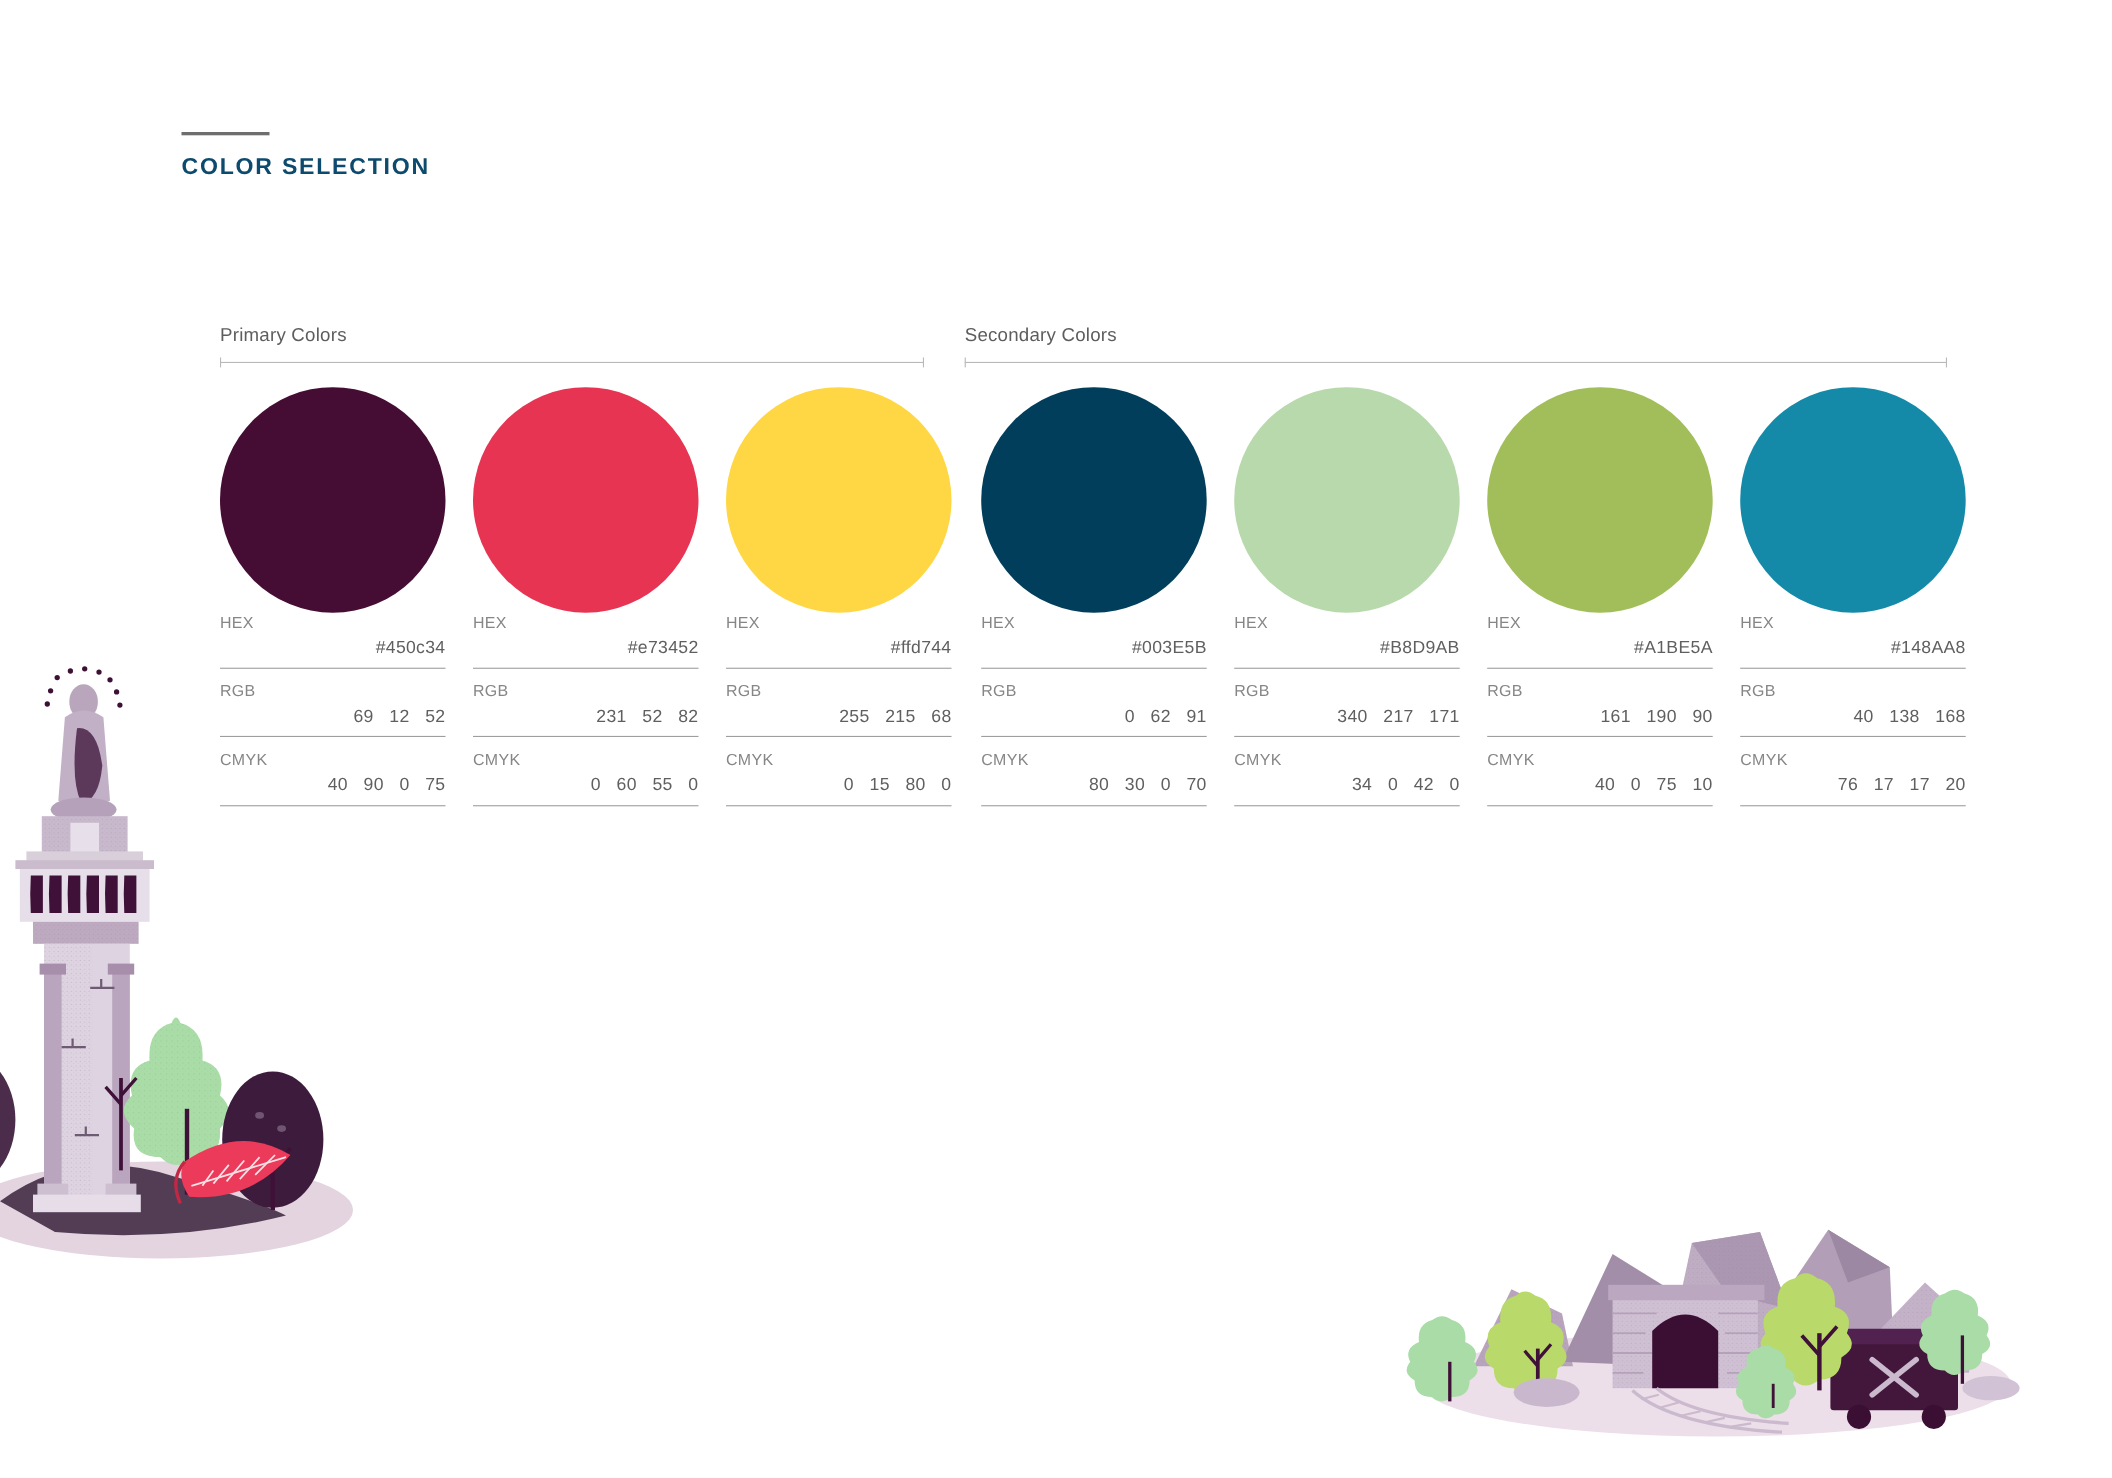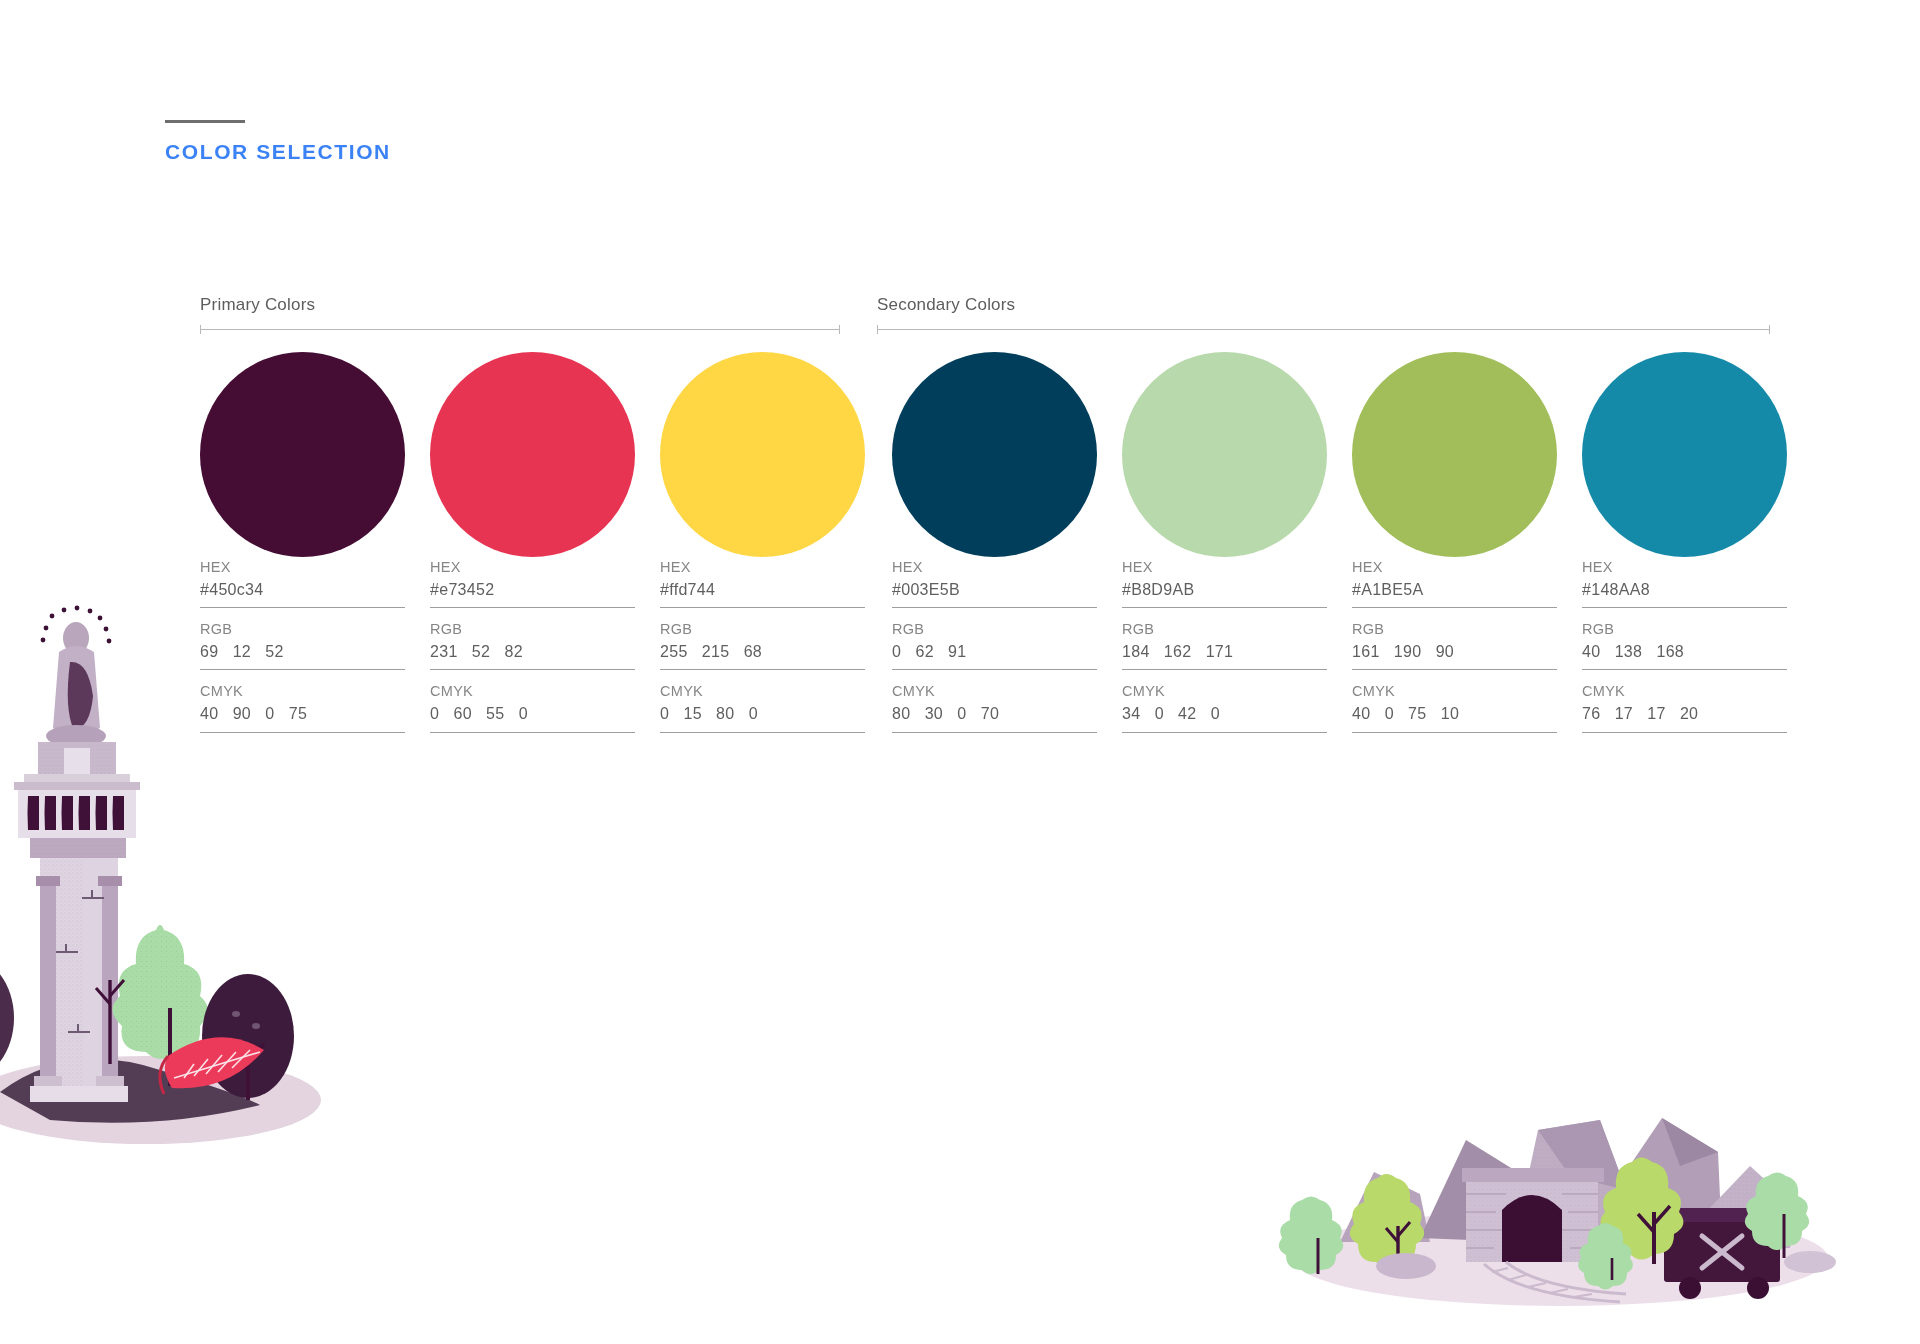--- a/index.html
+++ b/index.html
@@ -12,21 +12,21 @@
   .page{position:absolute;inset:0;}
 
   
   .hdr-rule{
     position:absolute;left:165px;top:120px;
     width:80px;height:3px;background:#6e6e6e;
   }
   .page-title{
     position:absolute;left:165px;top:140px;
     font-size:21px;font-weight:bold;letter-spacing:1.6px;
-    color:#3b82f6;white-space:nowrap;
+    color:#0c4a6e;white-space:nowrap;
   }
 
   
   .grp{position:absolute;top:295px;}
   .grp-label{
     font-size:17px;color:#5d5d5d;letter-spacing:.2px;
     white-space:nowrap;margin:0 0 14px 0;
   }
   .grp-rule{position:relative;height:1px;background:#b9b9b9;}
   .grp-rule::before,.grp-rule::after{
@@ -37,21 +37,21 @@
   #grp-primary{left:200px;width:640px;}
   #grp-secondary{left:877px;width:893px;}
 
   
   .swatch{position:absolute;top:352px;width:205px;}
   .disc{width:205px;height:205px;border-radius:50%;}
   .spec{}
   .spec-row{padding:0 0 6px 0;border-bottom:1px solid #9e9e9e;margin-bottom:11px;}
   .spec-row:last-child{margin-bottom:0;}
   .spec-key{font-size:14.5px;color:#868686;line-height:1.45;letter-spacing:.3px;}
-  .spec-val{font-size:16px;color:#5f5f5f;line-height:1.45;letter-spacing:.3px;white-space:pre;}
+  .spec-val{font-size:16px;color:#5f5f5f;line-height:1.45;letter-spacing:.3px;white-space:pre;text-align:right;}
 
   
   .illus{position:absolute;pointer-events:none;}
 
   
   #illus-monument{left:-40px;top:600px;width:380px;height:560px;}
   
   #illus-mine{left:1270px;top:980px;width:570px;height:330px;}
 </style>
 </head>
@@ -142,21 +142,21 @@
       </div>
       <div class="swatch" style="left: 1122px;">
         <div class="disc" style="background: rgb(184, 217, 171);"></div>
         <div class="spec">
           <div class="spec-row">
             <div class="spec-key">HEX</div>
             <div class="spec-val">#B8D9AB</div>
           </div>
           <div class="spec-row">
             <div class="spec-key">RGB</div>
-            <div class="spec-val">184   162   171</div>
+            <div class="spec-val">340   217   171</div>
           </div>
           <div class="spec-row">
             <div class="spec-key">CMYK</div>
             <div class="spec-val">34   0   42   0</div>
           </div>
         </div>
       </div>
       <div class="swatch" style="left: 1352px;">
         <div class="disc" style="background: rgb(161, 190, 90);"></div>
         <div class="spec">

